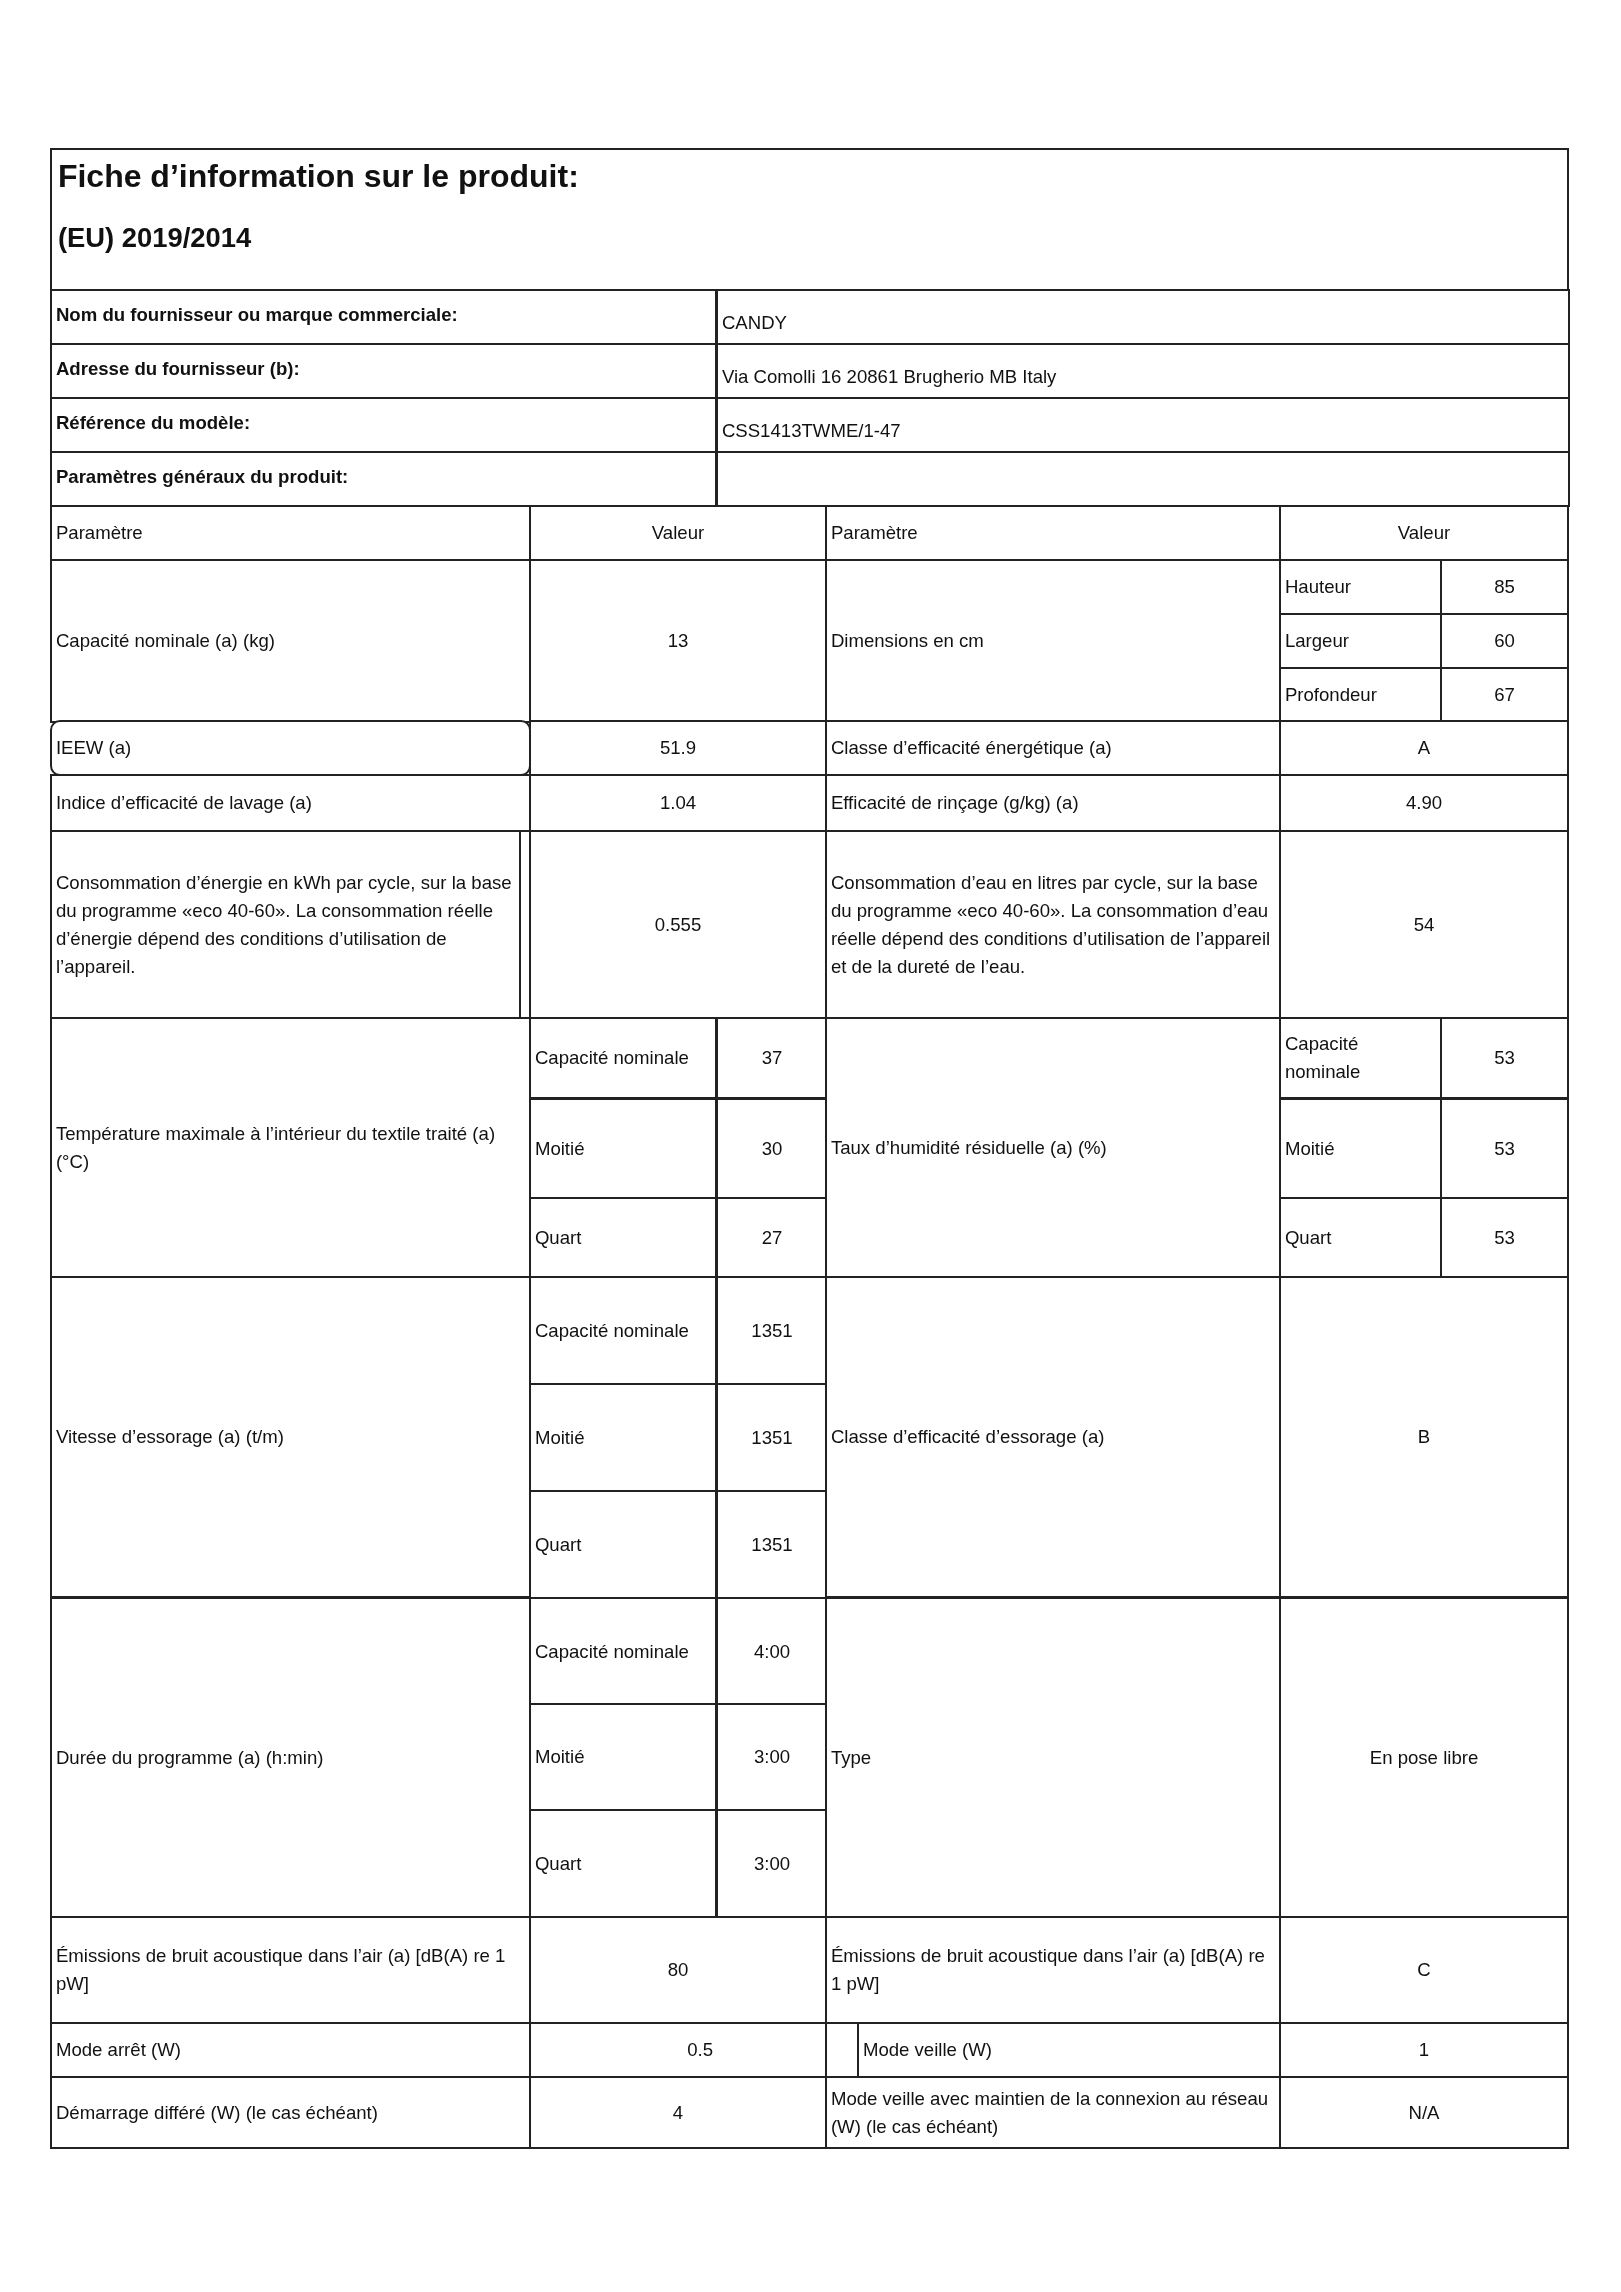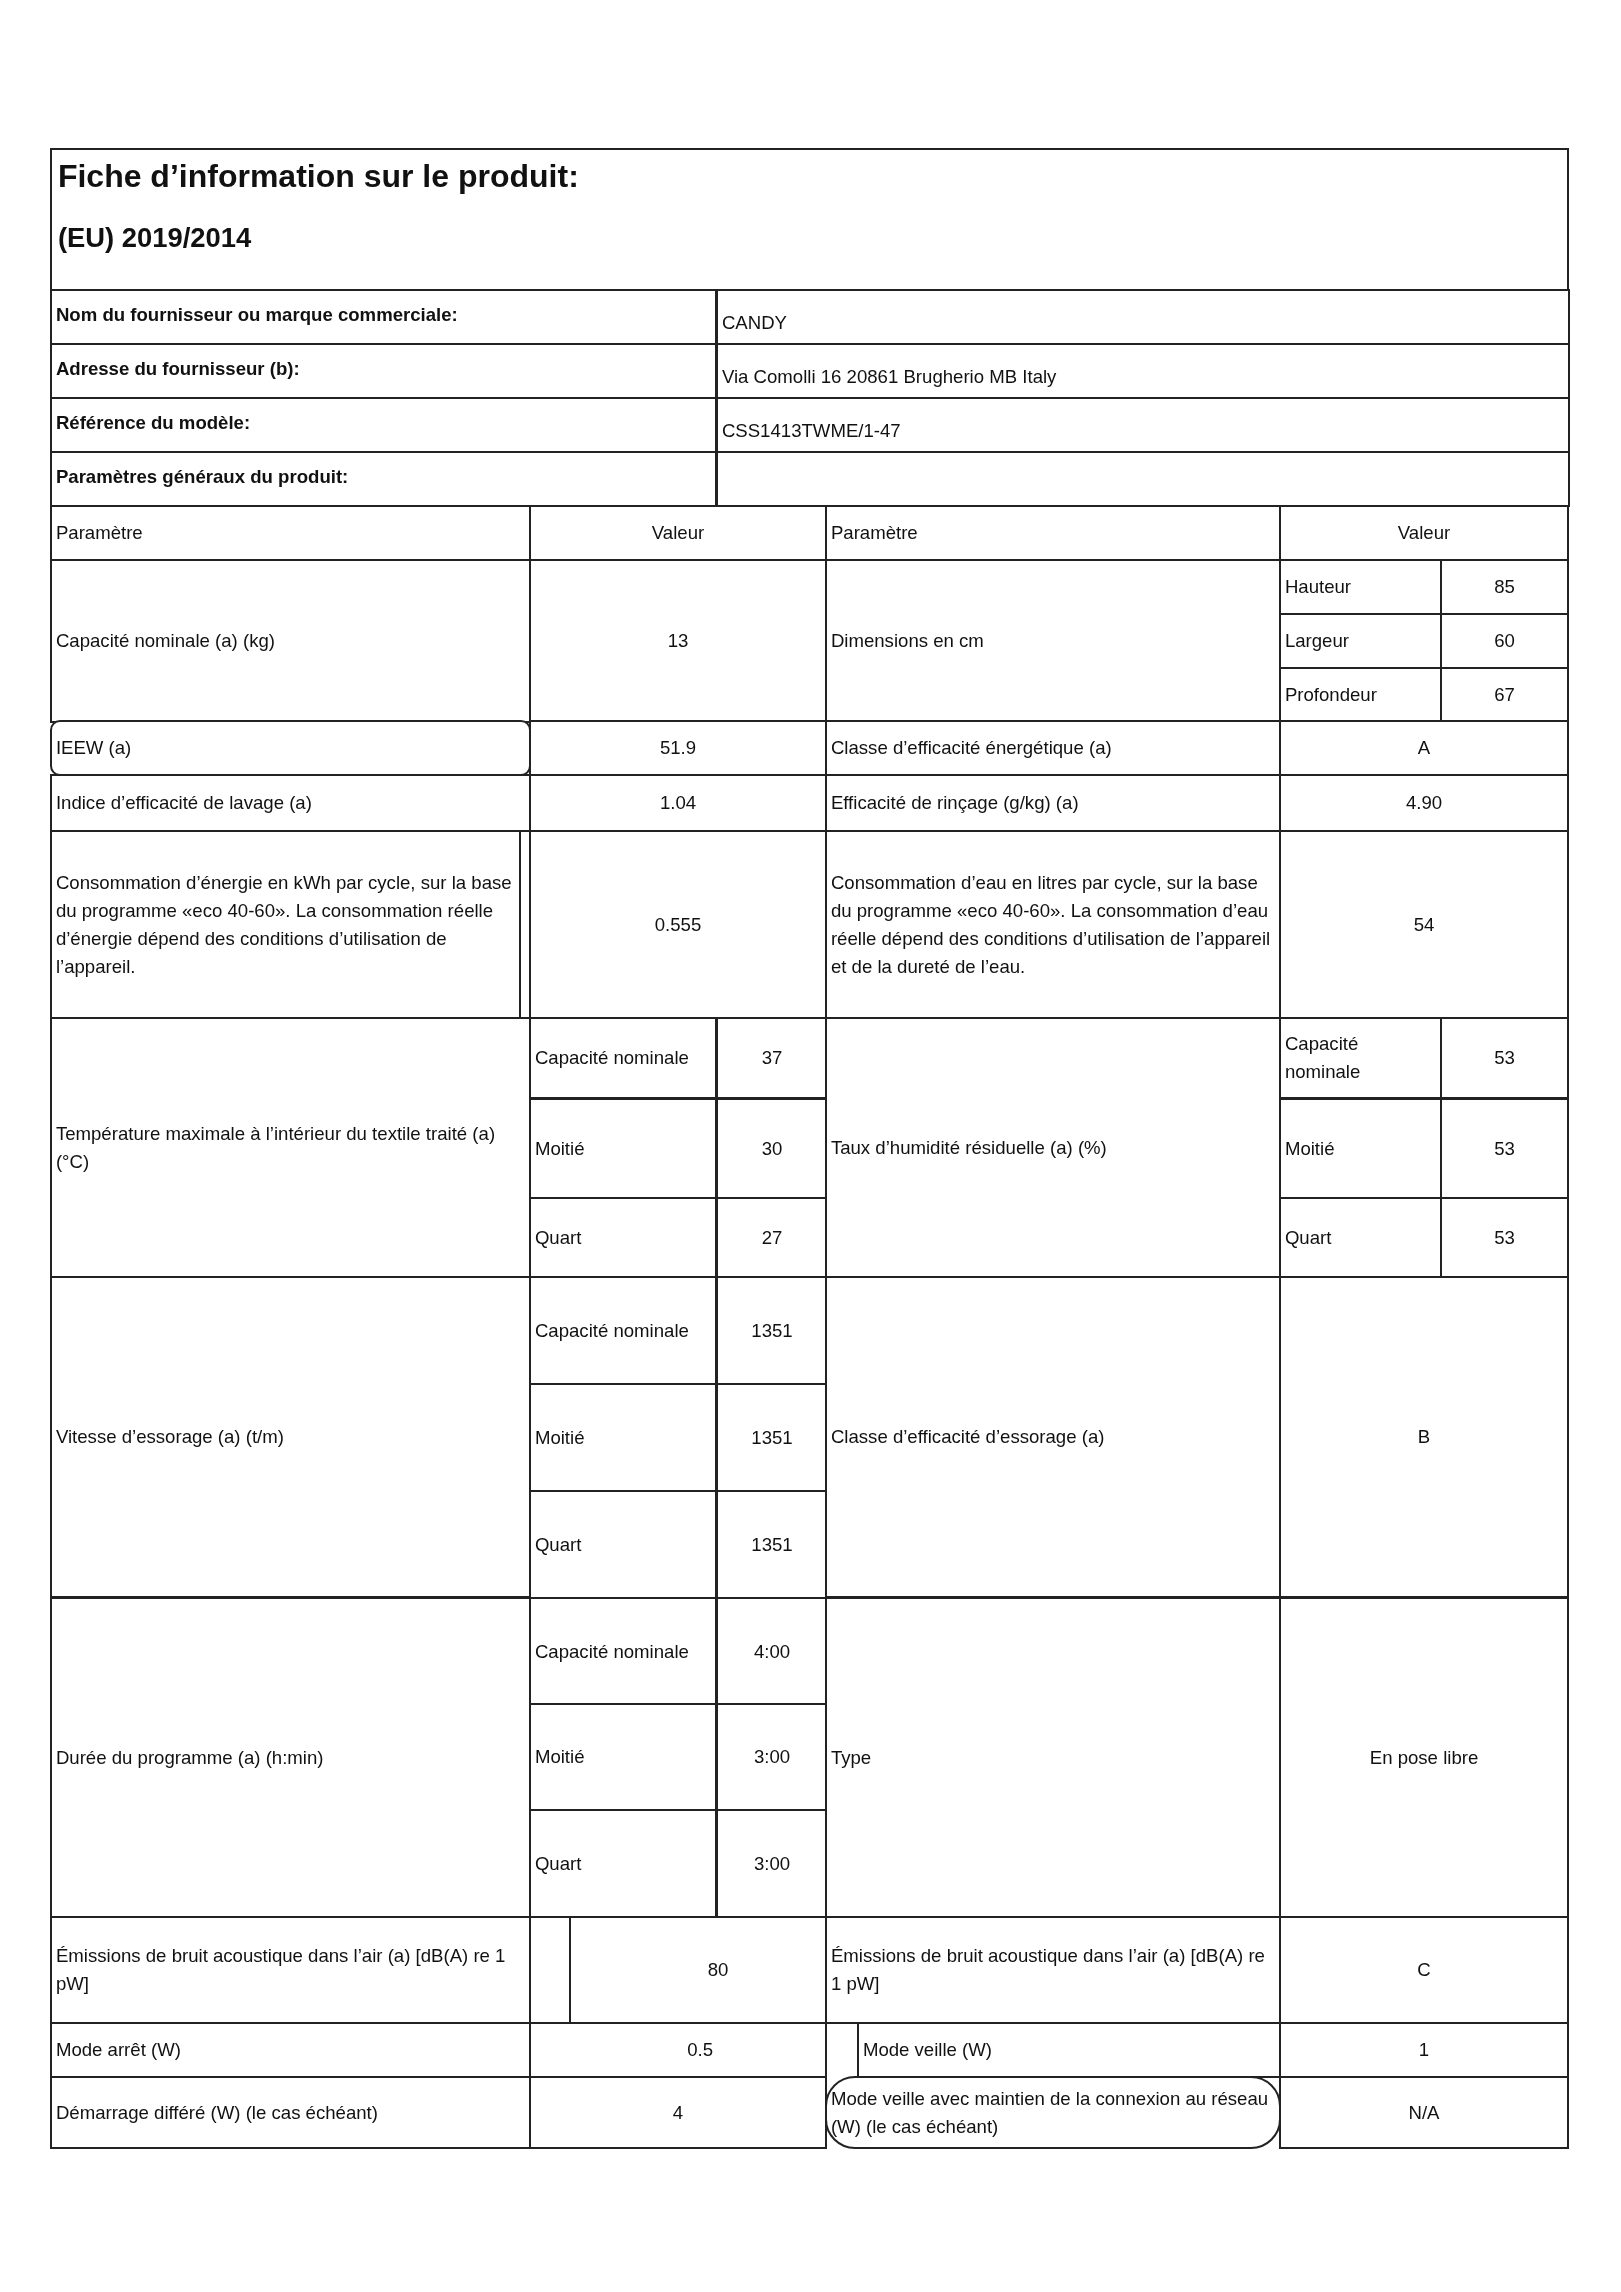--- a/index.html
+++ b/index.html
@@ -93,26 +93,26 @@
 <div class="cell" style="left:529px;top:1597px;width:188px;height:109px;">Capacité nominale</div>
 <div class="cell c" style="left:716px;top:1597px;width:112px;height:109px;">4:00</div>
 <div class="cell" style="left:529px;top:1703px;width:188px;height:108px;">Moitié</div>
 <div class="cell c" style="left:716px;top:1703px;width:112px;height:108px;">3:00</div>
 <div class="cell" style="left:529px;top:1809px;width:188px;height:109px;">Quart</div>
 <div class="cell c" style="left:716px;top:1809px;width:112px;height:109px;">3:00</div>
 <div class="cell" style="left:825px;top:1597px;width:456px;height:321px;">Type</div>
 <div class="cell c" style="left:1279px;top:1597px;width:290px;height:321px;">En pose libre</div>
 
 <div class="cell" style="left:50px;top:1916px;width:481px;height:108px;">Émissions de bruit acoustique dans l’air (a) [dB(A) re 1 pW]</div>
-<div class="cell c" style="left:529px;top:1916px;width:298px;height:108px;margin-left:40px;">80</div>
+<div class="cell c" style="left:529px;top:1916px;width:298px;height:108px;">80</div>
 <div class="cell" style="left:825px;top:1916px;width:456px;height:108px;">Émissions de bruit acoustique dans l’air (a) [dB(A) re 1 pW]</div>
 <div class="cell c" style="left:1279px;top:1916px;width:290px;height:108px;">C</div>
 
 <div class="cell" style="left:50px;top:2022px;width:481px;height:56px;">Mode arrêt (W)</div>
 <div class="cell c" style="left:529px;top:2022px;width:298px;height:56px;padding-left:48px;">0.5</div>
 <div class="cell" style="left:825px;top:2022px;width:456px;height:56px;margin-left:32px;">Mode veille (W)</div>
 <div class="cell c" style="left:1279px;top:2022px;width:290px;height:56px;">1</div>
 
 <div class="cell" style="left:50px;top:2076px;width:481px;height:73px;">Démarrage différé (W) (le cas échéant)</div>
 <div class="cell c" style="left:529px;top:2076px;width:298px;height:73px;">4</div>
-<div class="cell" style="left:825px;top:2076px;width:456px;height:73px;border-radius:30px;">Mode veille avec maintien de la connexion au réseau (W) (le cas échéant)</div>
+<div class="cell" style="left:825px;top:2076px;width:456px;height:73px;">Mode veille avec maintien de la connexion au réseau (W) (le cas échéant)</div>
 <div class="cell c" style="left:1279px;top:2076px;width:290px;height:73px;">N/A</div>
 
 
 </body></html>

